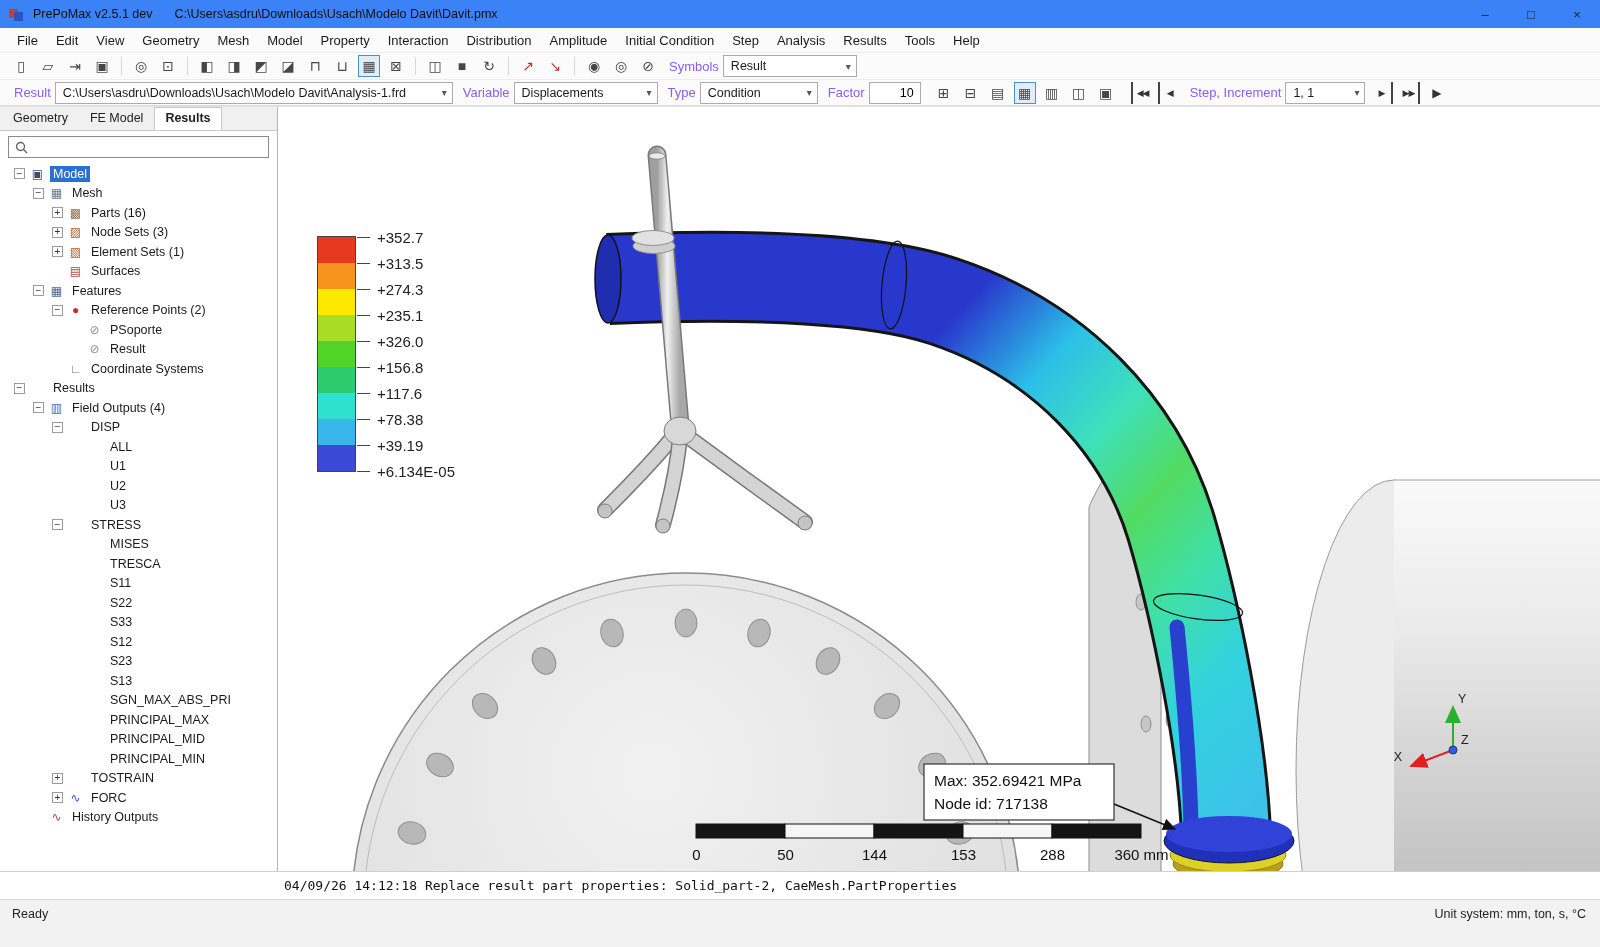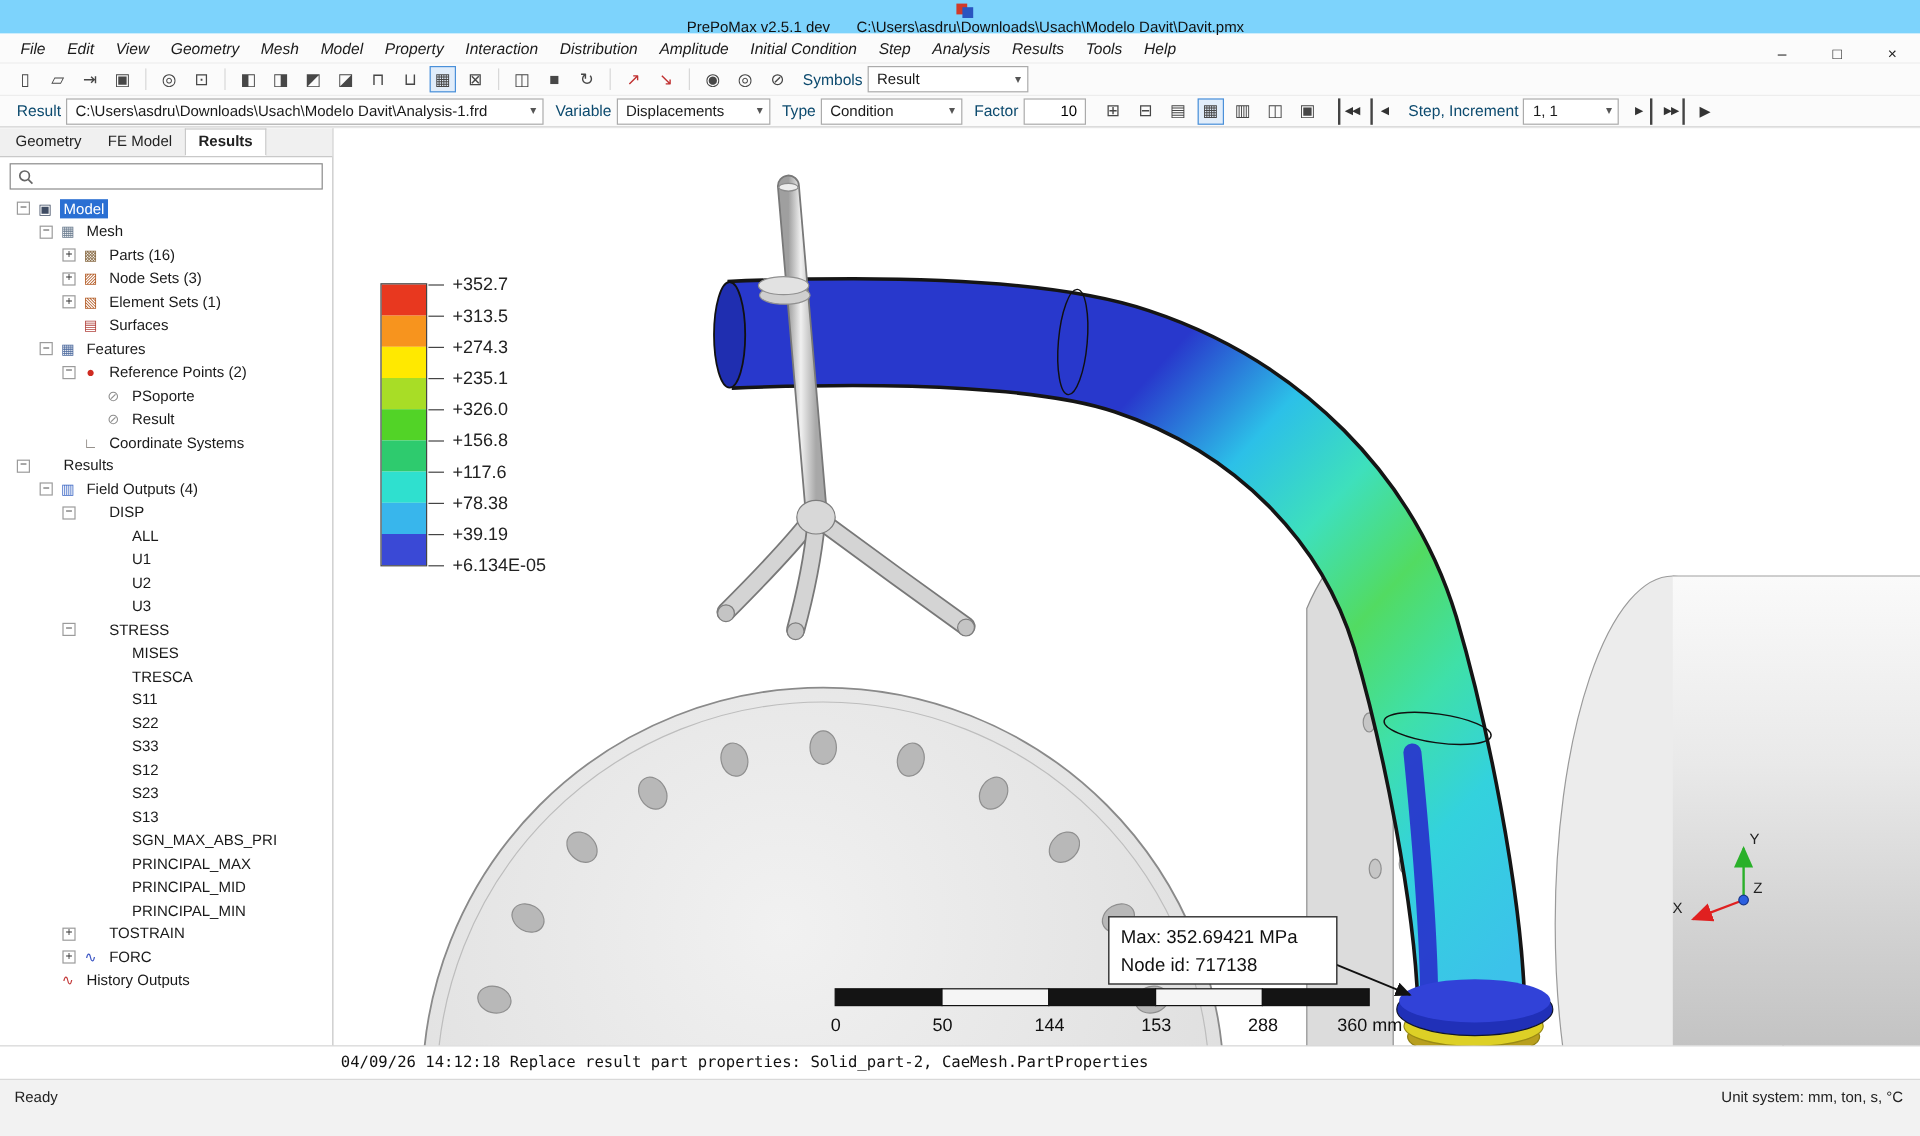--- a/index.html
+++ b/index.html
@@ -1,48 +1,48 @@
 <!DOCTYPE html>
 <html><head>
 <meta charset="utf-8">
 <style>
   * { box-sizing: border-box; margin: 0; padding: 0; }
   html,body { width:1600px; height:947px; overflow:hidden; background:#fff;
     font-family:"Liberation Sans","DejaVu Sans",sans-serif; color:#1a1a1a; }
 
   
-  .titlebar { height:28px; background:#7dd3fc; display:flex; align-items:center;flex-direction:column; }
+  .titlebar { height:28px; background:#3b82f6; display:flex; align-items:center; }
   .titlebar .appicon { margin-left:8px; flex:none; }
   .title-text { margin-left:9px; font-size:12.5px; display:flex; gap:22px; color:#111; }
   .caption { margin-left:auto; display:flex; height:28px; }
   .cap { width:46px; height:28px; display:flex; align-items:center; justify-content:center;
          font-size:13px; color:#222; }
 
   
   .menubar { height:24px; background:#fbfbfb; display:flex; align-items:center; padding-left:8px;
              font-size:13px; }
   .menubar .rep { display:flex; }
-  .menu-item { padding:3px 9px; white-space:nowrap;font-style:italic; }
+  .menu-item { padding:3px 9px; white-space:nowrap; }
 
   
   .toolbar { background:#fbfbfb; display:flex; align-items:center; border-top:1px solid #ededed; }
   .t1 { height:27px; padding-left:10px; }
   .t2 { height:27px; padding-left:14px; border-bottom:1px solid #dcdcdc; }
   .tbrow { display:flex; align-items:center; gap:5px; }
   .tbi { width:22px; height:22px; display:flex; align-items:center; justify-content:center;
          font-size:14px; color:#474747; border:1px solid transparent; flex:none; }
   .tbi.active { border:1px solid #4a90d9; background:#e1edfa; }
   .tbi.tbsep { width:1px; height:18px; background:#d8d8d8; border:none; margin:0 3px; }
-  .tb-label { font-size:13px; margin:0 4px 0 10px; white-space:nowrap; color:#0c4a6e; }
+  .tb-label { font-size:13px; margin:0 4px 0 10px; white-space:nowrap; color:#8b5cf6; }
   .tb-label.first { margin-left:0; }
   .dropdown { height:22px; border:1px solid #ababab; background:#fff; display:flex;
               align-items:center; justify-content:space-between; font-size:12.5px;
               padding:0 5px 0 7px; flex:none; white-space:nowrap; overflow:hidden; }
   .chev { color:#555; font-size:10px; margin-left:6px; }
-  .w398{width:398px}.w128{width:128px}.w118{width:118px}.w80{width:80px}.w134{width:134px}
+  .w398{width:398px}.w128{width:144px}.w118{width:118px}.w80{width:80px}.w134{width:134px}
   .factor-input { width:52px; height:22px; border:1px solid #ababab; font-size:12.5px;
                   text-align:right; padding-right:6px; font-family:inherit; }
   .mbtn { height:22px; min-width:22px; display:flex; align-items:center; justify-content:center;
           font-size:9px; color:#333; padding:0 2px; letter-spacing:-1px; }
   .mbtn.barl { border-left:2px solid #444; }
   .mbtn.barr { border-right:2px solid #444; }
   .play { font-size:12px; }
 
   
   .content { display:flex; height:765px; border-top:1px solid #e2e2e2; }

